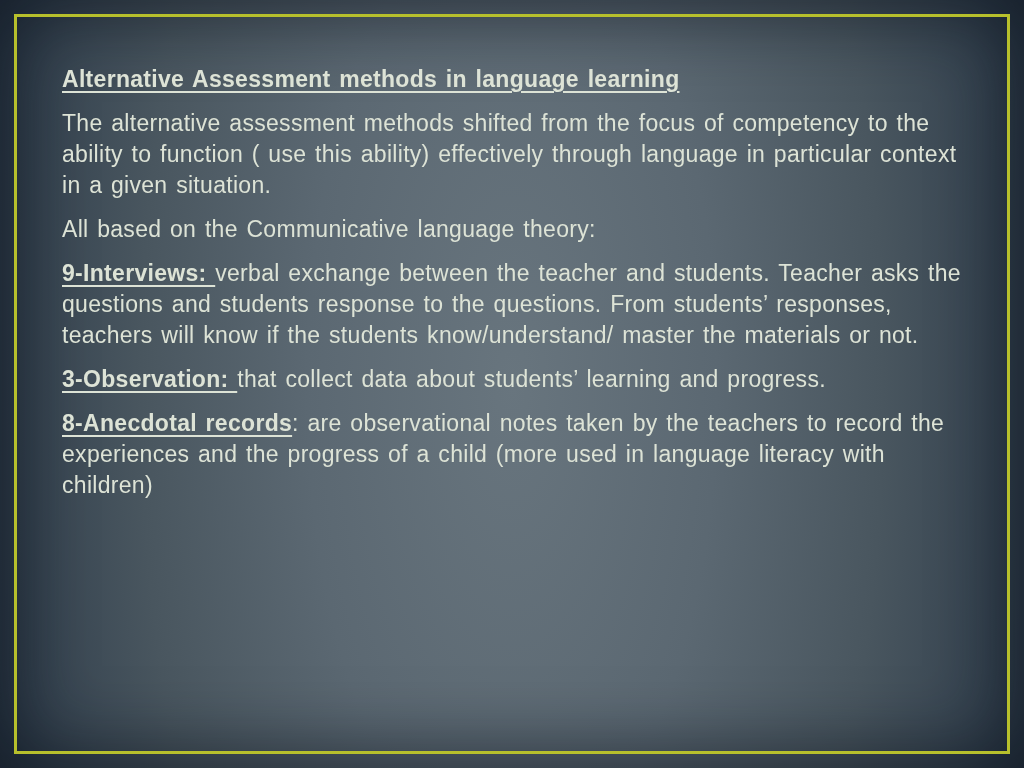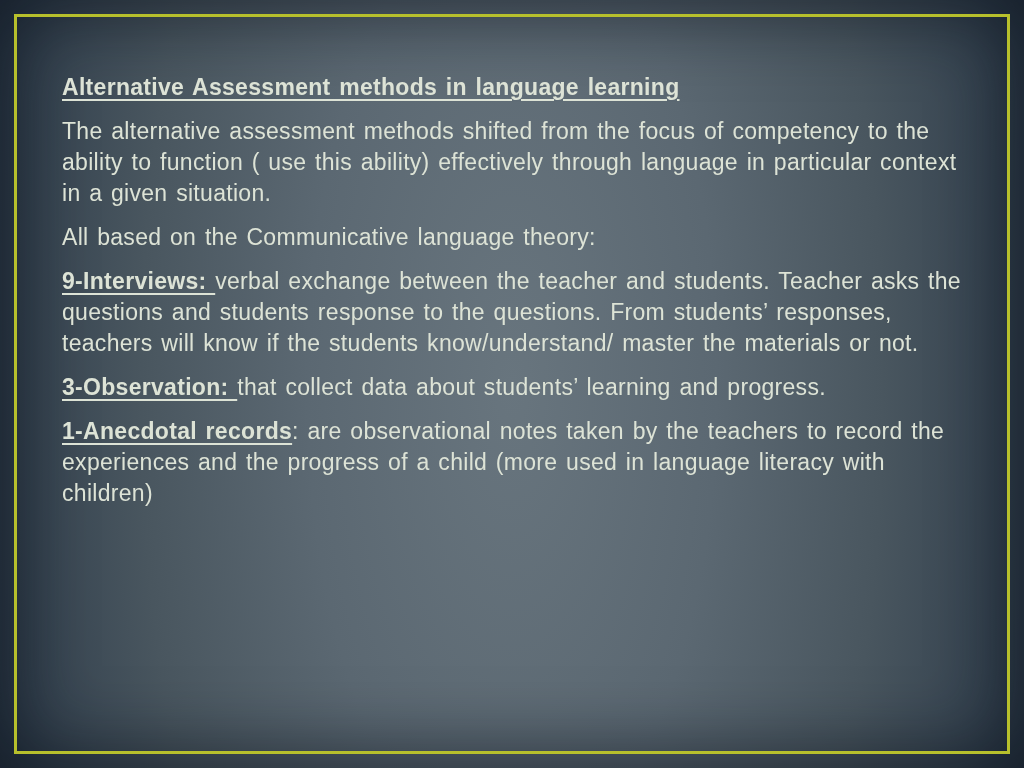--- a/index.html
+++ b/index.html
@@ -37,21 +37,21 @@
     left: 62px;
     right: 56px;
     top: 64px;
     color: #dde3d6;
     font-size: 23px;
     line-height: 31px;
     letter-spacing: 0.3px;
     word-spacing: 2px;
   }
   .content p {
-    margin: 8px 0 13px 0;
+    margin: 0 0 13px 0;
   }
   .lead {
     font-weight: bold;
     text-decoration: underline;
     text-decoration-thickness: 2px;
     text-underline-offset: 4px;
   }
 </style>
 </head>
 <body>
@@ -66,17 +66,17 @@
 
     <p><span class="lead"></span><span>The alternative assessment methods shifted from the focus of competency to the ability to function ( use this ability) effectively through language in particular context in a given situation.</span></p>
 
     <p><span class="lead"></span><span>All based on the Communicative language theory:</span></p>
 
     <p><span class="lead">9-Interviews: </span><span>verbal exchange between the teacher and students. Teacher asks the questions and students response to the questions. From students’ responses, teachers will know if the students know/understand/ master the materials or not.</span></p>
 
 
     <p><span class="lead">3-Observation: </span><span>that collect data about students’ learning and progress.</span></p>
 
-    <p><span class="lead">1-Anecdotal records</span><span>: are observational notes taken by the teachers to record the experiences and the progress of a child (more used in language literacy with children)</span></p>
+    <p><span class="lead">8-Anecdotal records</span><span>: are observational notes taken by the teachers to record the experiences and the progress of a child (more used in language literacy with children)</span></p>
 
 
   </div>
 </div>
 
 </body></html>

